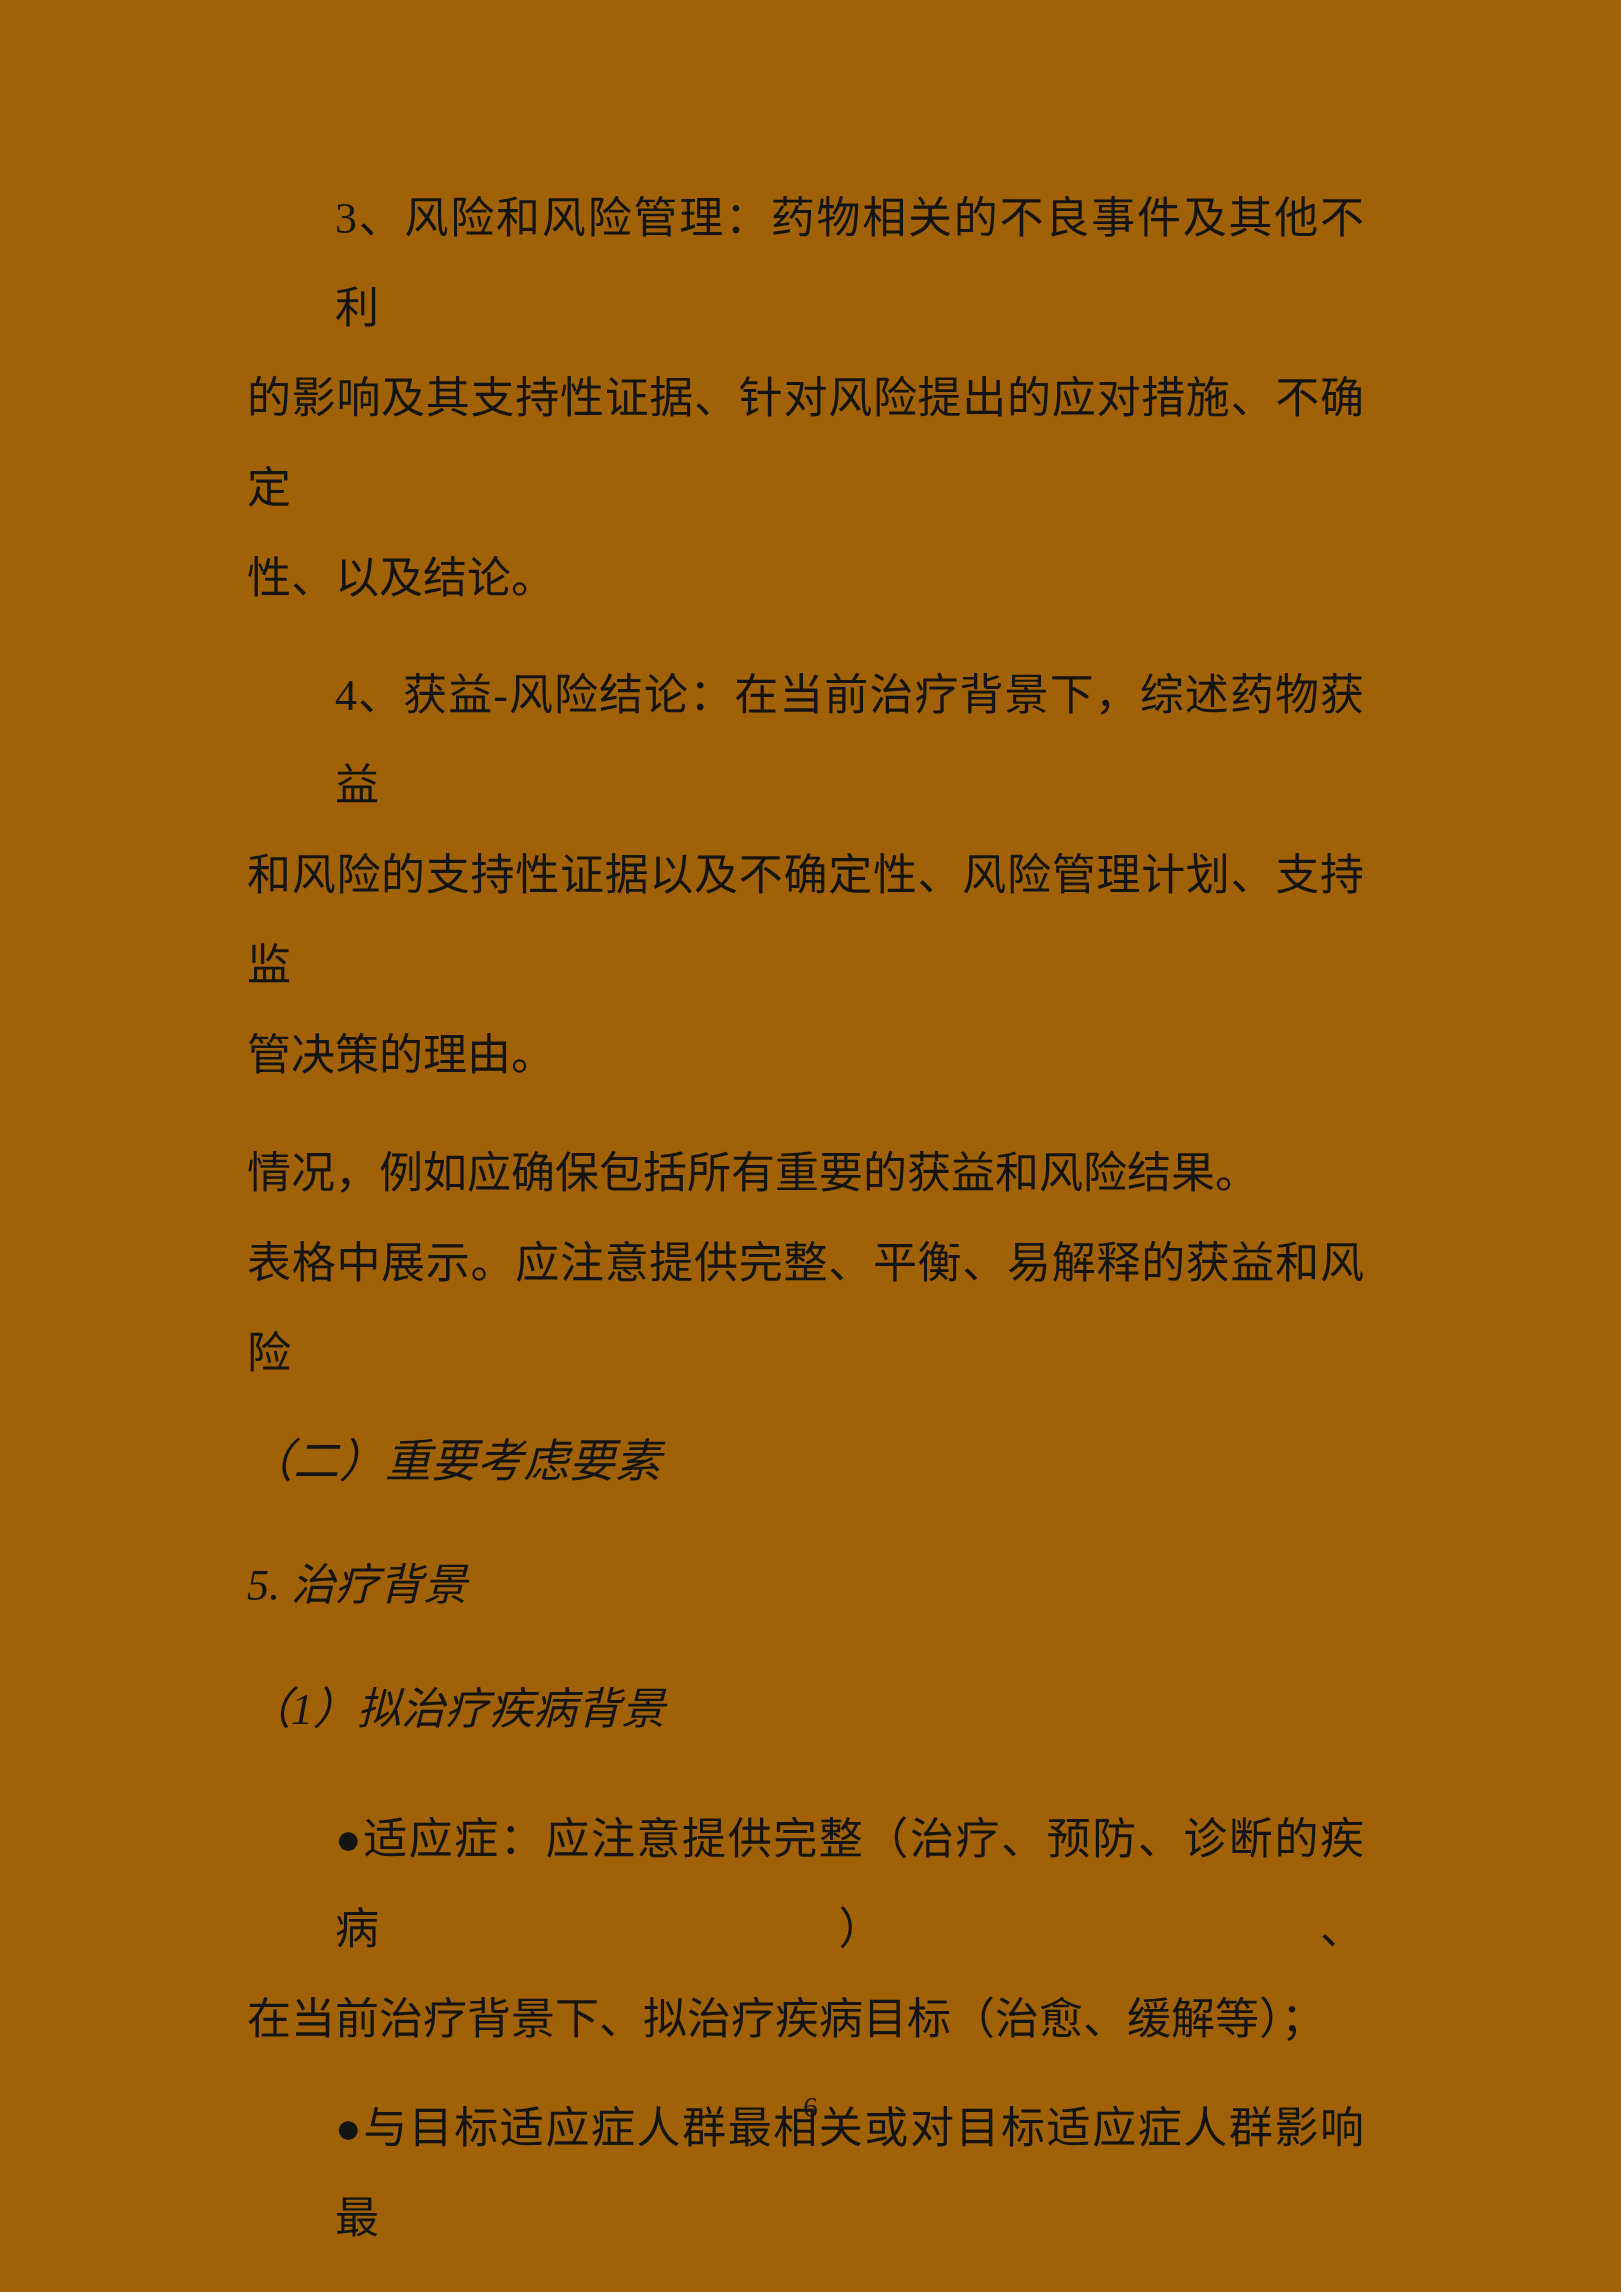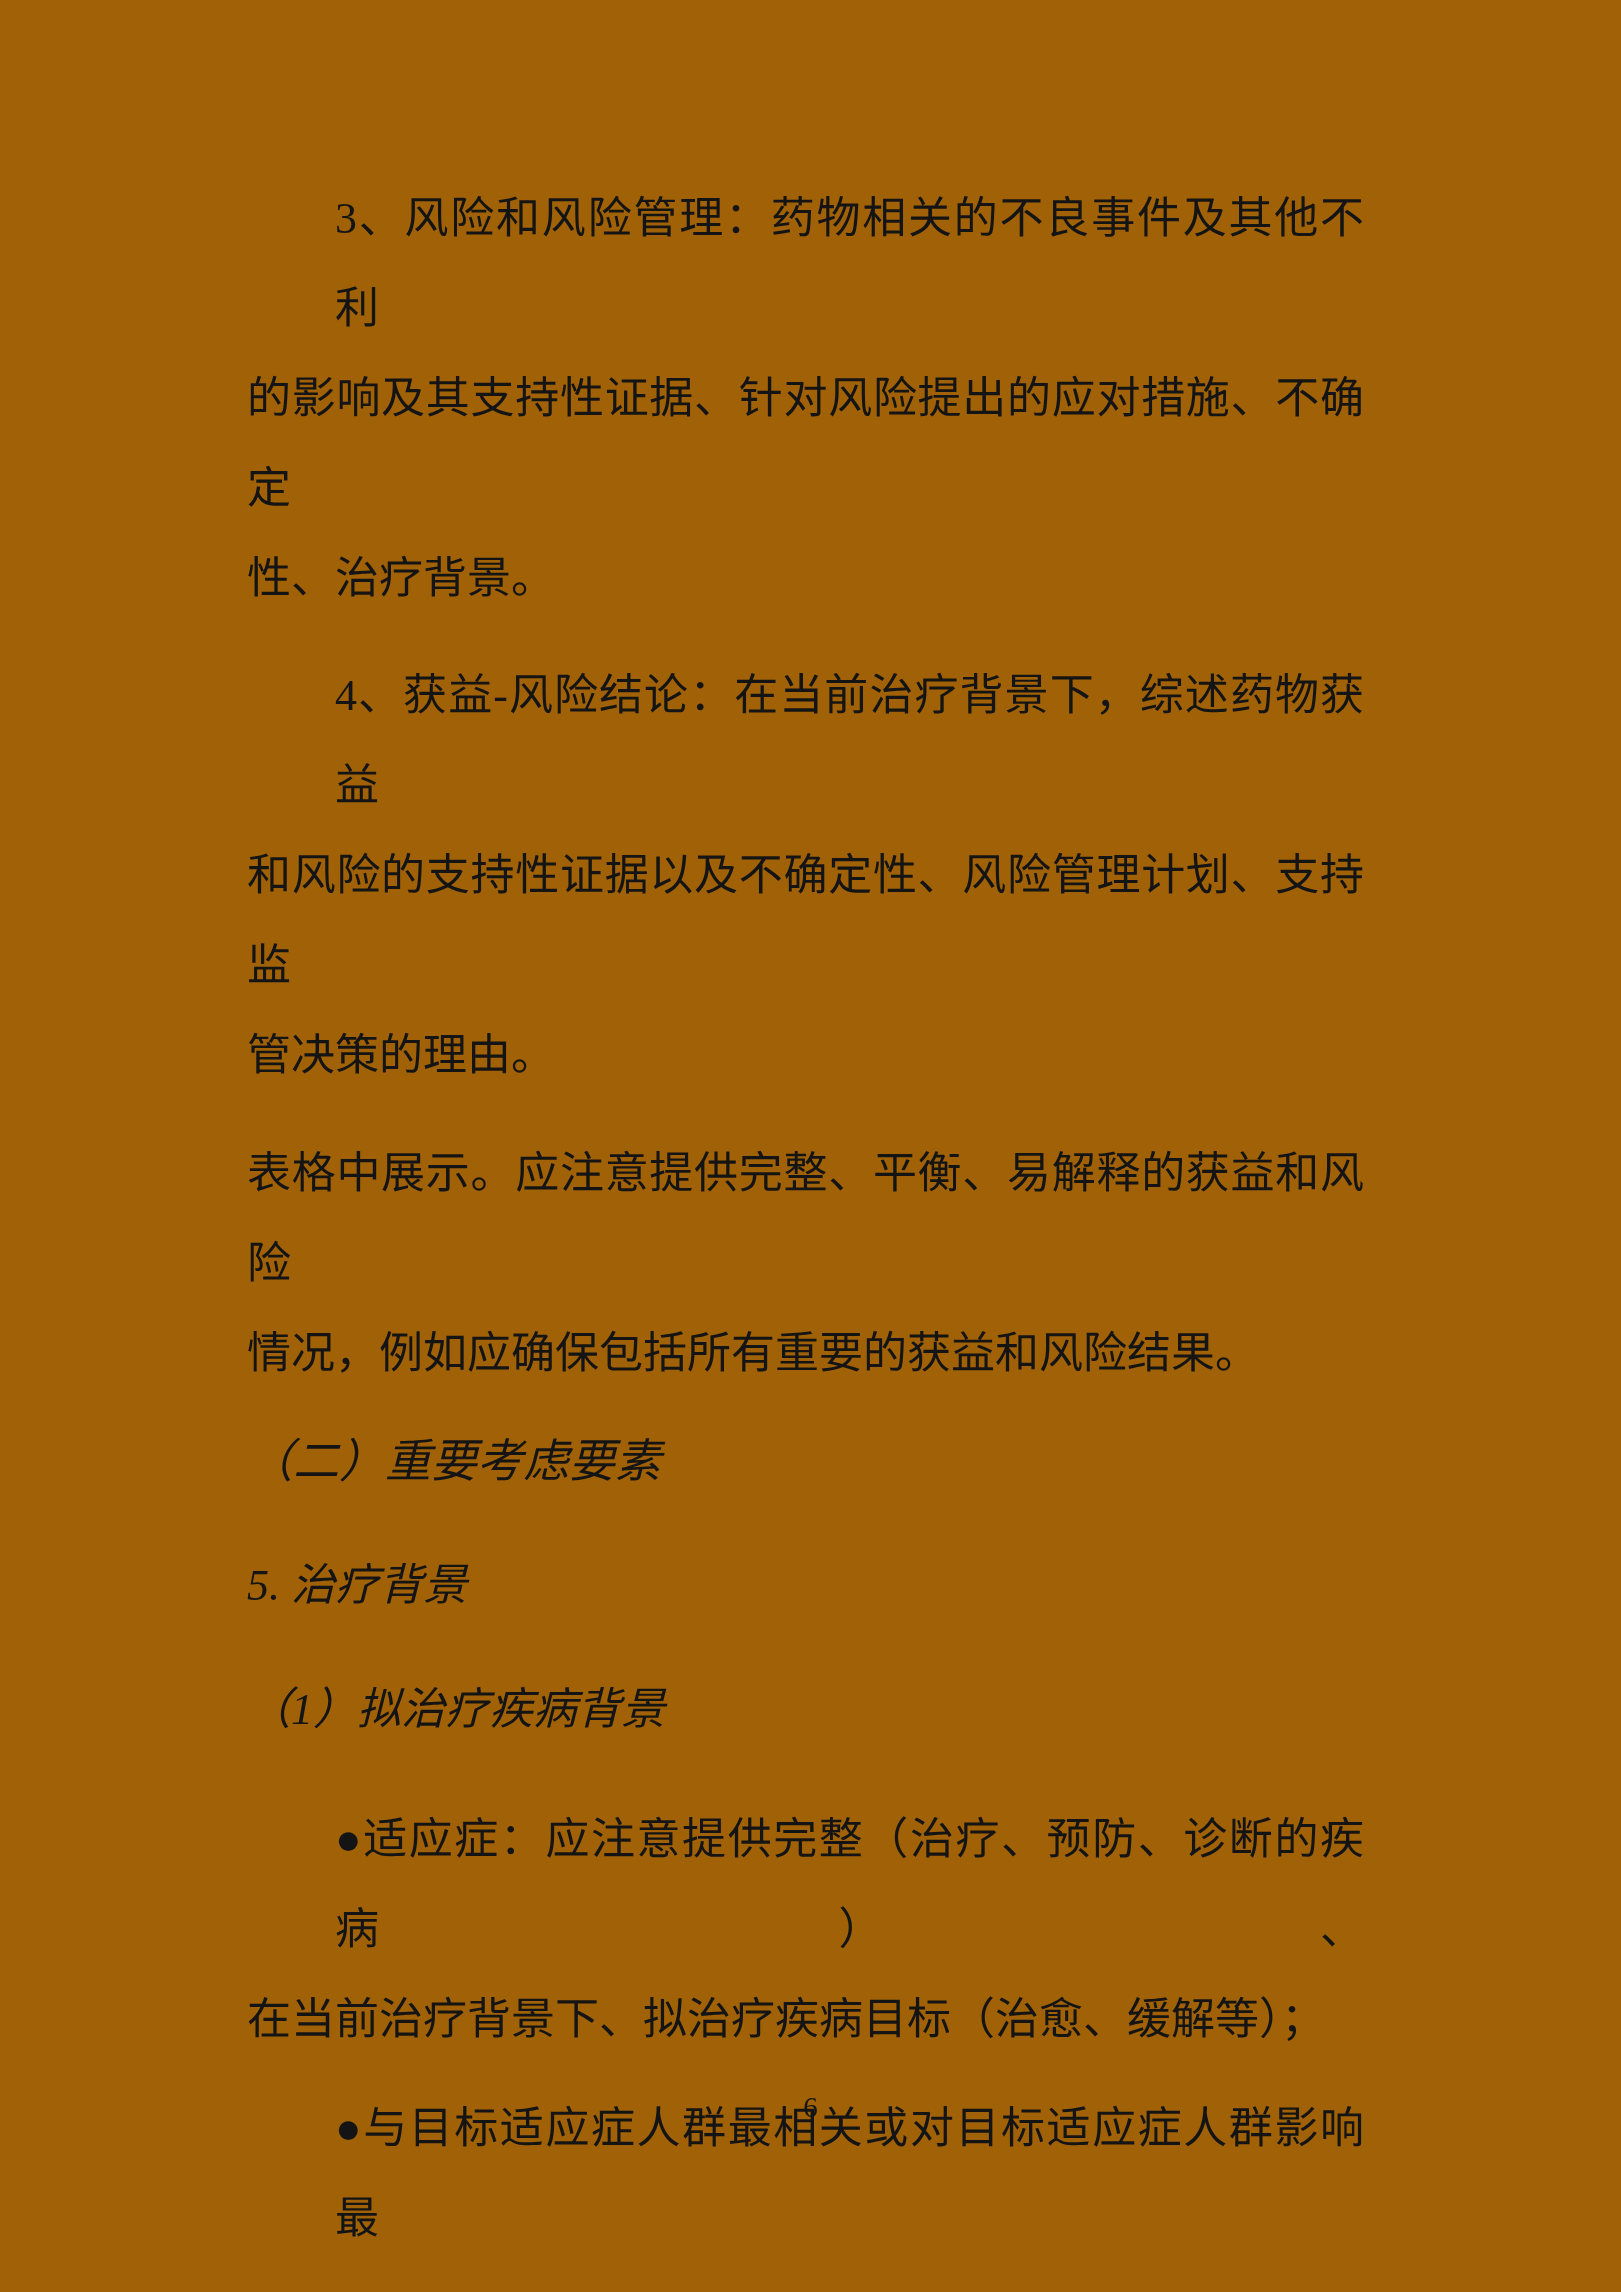--- a/index.html
+++ b/index.html
@@ -68,32 +68,32 @@
 </style>
 </head>
 <body>
 
 <div class="page">
   <div class="textblock">
 
     <div class="para">
       <span class="line j indent">3、风险和风险管理：药物相关的不良事件及其他不利</span>
       <span class="line j">的影响及其支持性证据、针对风险提出的应对措施、不确定</span>
-      <span class="line">性、治疗背景。</span>
+      <span class="line">性、以及结论。</span>
     </div>
 
     <div class="para gap-m">
       <span class="line j indent">4、获益-风险结论：在当前治疗背景下，综述药物获益</span>
       <span class="line j">和风险的支持性证据以及不确定性、风险管理计划、支持监</span>
       <span class="line">管决策的理由。</span>
     </div>
 
     <div class="para gap-m">
+      <span class="line">情况，例如应确保包括所有重要的获益和风险结果。</span>
       <span class="line j">表格中展示。应注意提供完整、平衡、易解释的获益和风险</span>
-      <span class="line">情况，例如应确保包括所有重要的获益和风险结果。</span>
     </div>
 
     <div class="para gap-s heading-1">（二）重要考虑要素</div>
 
     <div class="para gap-l heading-2">5. 治疗背景</div>
 
     <div class="para gap-l heading-3">（1）拟治疗疾病背景</div>
 
     <div class="para gap-xl">
       <span class="line j indent">●适应症：应注意提供完整（治疗、预防、诊断的疾病）、</span>

